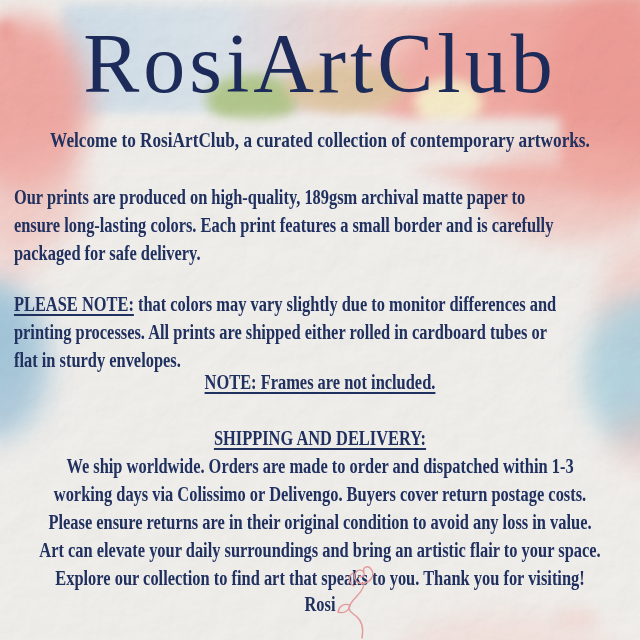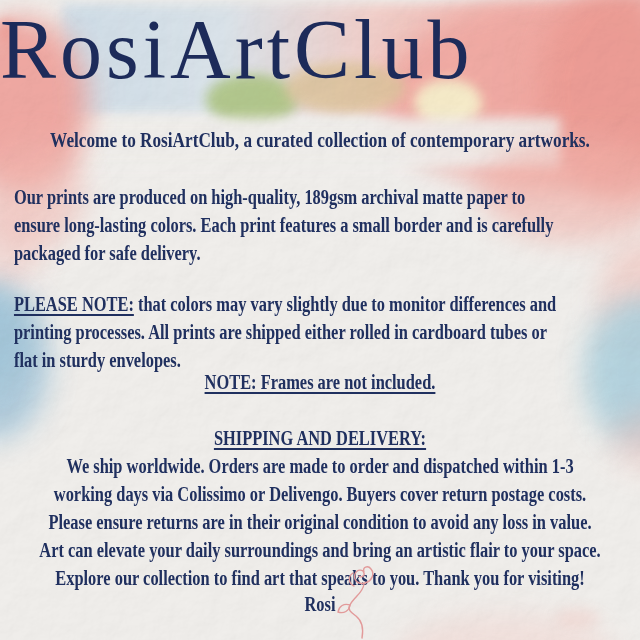--- a/index.html
+++ b/index.html
@@ -11,23 +11,23 @@
     background: #f0eeeb;
     font-family: "Liberation Serif", serif;
   }
   .bg {
     position: absolute;
     left: 0; top: 0;
     width: 640px; height: 640px;
   }
   .title {
     position: absolute;
-    top: 4px; left: 0;
+    top: 18px; left: 0;
     width: 640px;
-    text-align: left;
+    text-align: center;
     font-size: 84px;
     line-height: 92px;
     letter-spacing: 4px;
     font-weight: 400;
     color: #1d2b5a;
     white-space: nowrap;
   }
   
   .content {
     position: absolute;

